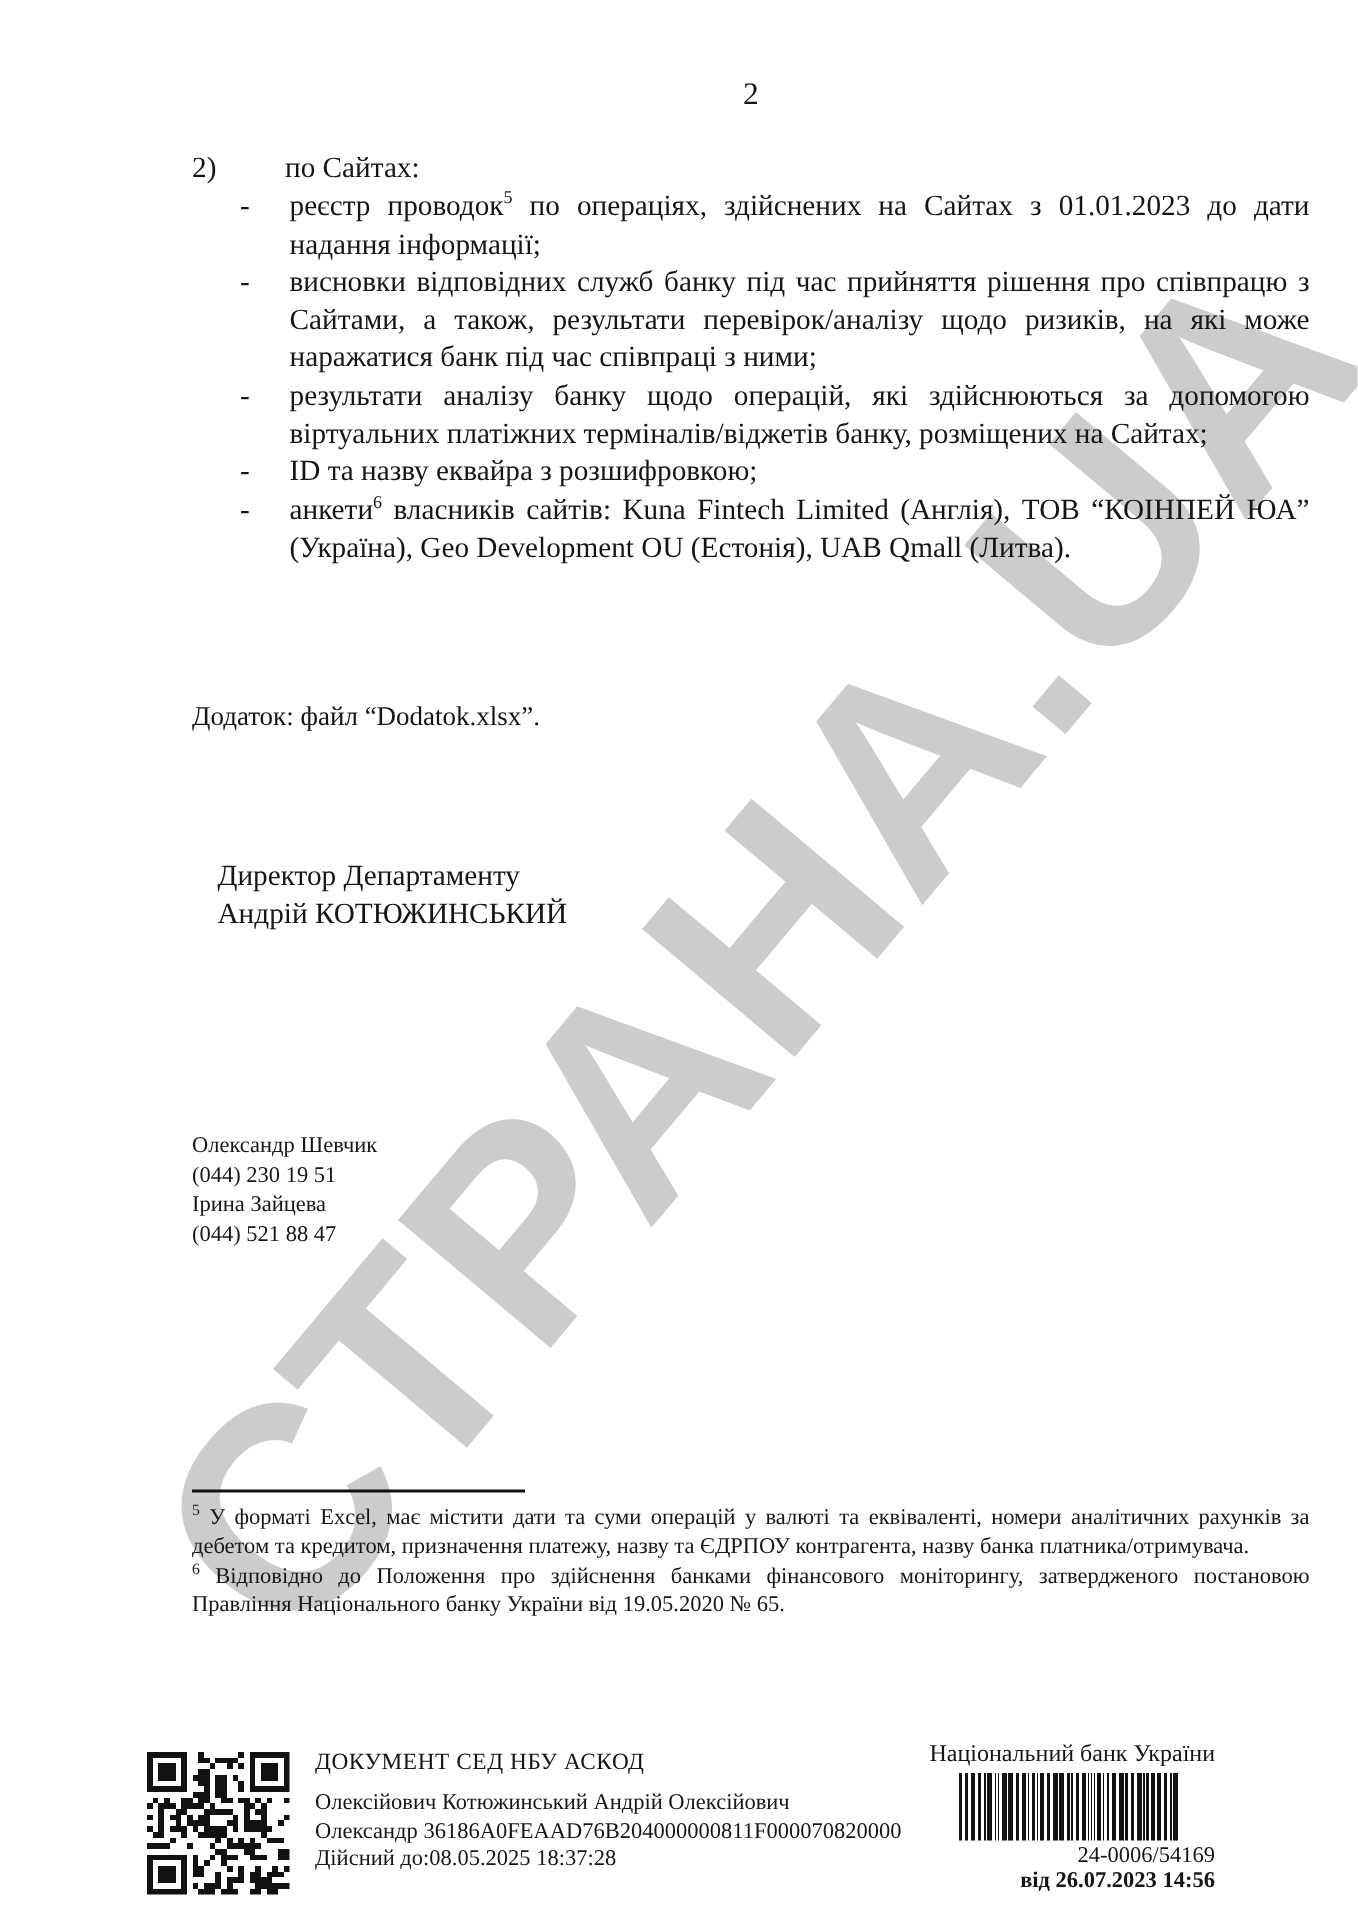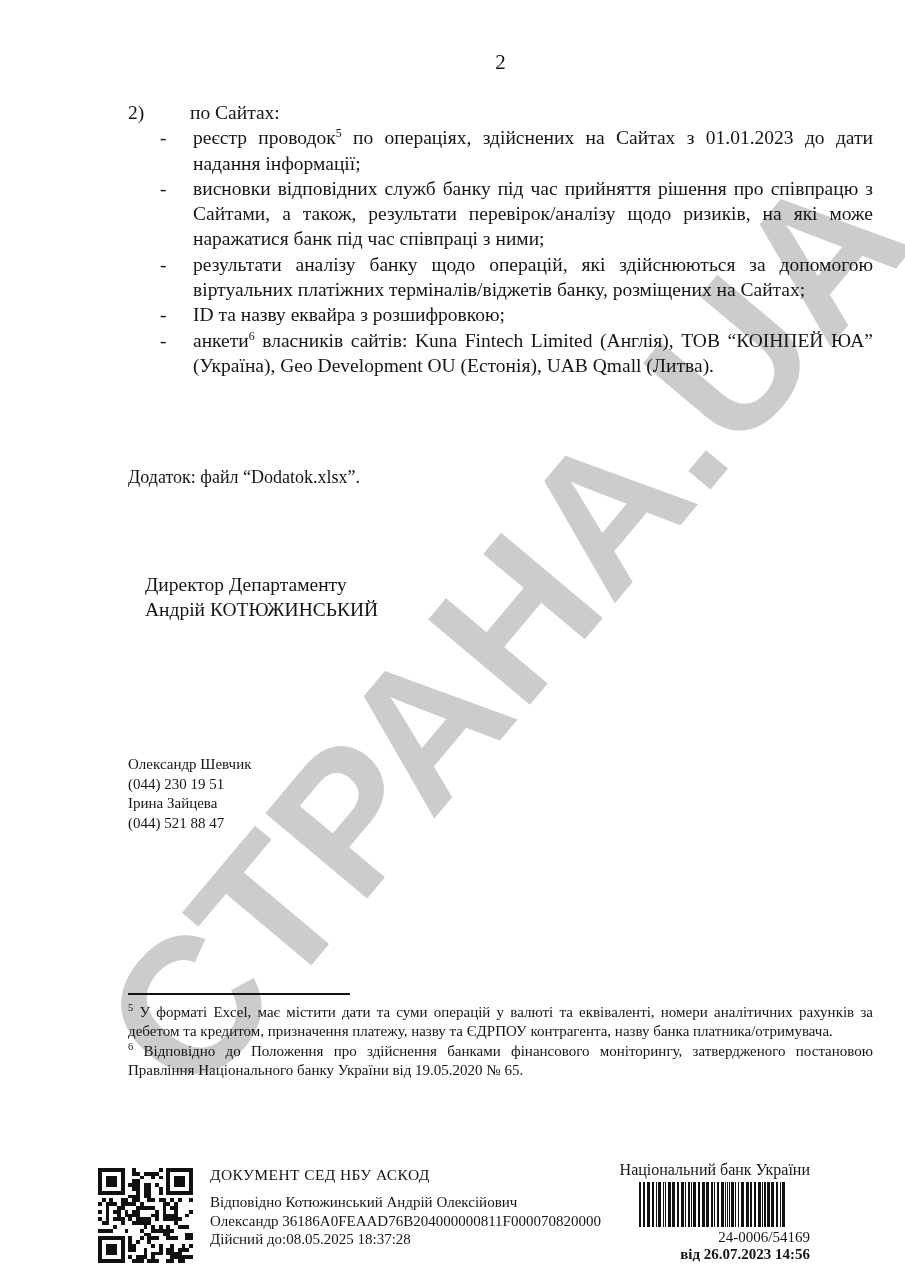--- a/index.html
+++ b/index.html
@@ -318,21 +318,21 @@
       <rect x="14" y="24" width="1" height="1" fill="#111"></rect>
       <rect x="15" y="24" width="1" height="1" fill="#111"></rect>
       <rect x="18" y="24" width="1" height="1" fill="#111"></rect>
       <rect x="19" y="24" width="1" height="1" fill="#111"></rect>
       <rect x="21" y="24" width="1" height="1" fill="#111"></rect>
       <rect x="22" y="24" width="1" height="1" fill="#111"></rect>
     </svg>
   <div class="esign-text">
     <div class="esign-title">ДОКУМЕНТ СЕД НБУ АСКОД</div>
     <div class="esign-line">
-      <span>Відповідно</span>
+      <span>Олексійович</span>
       <span class="u">Котюжинський Андрій Олексійович</span>
     </div>
     <div class="esign-line">
       <span>Олександр</span>
       <span class="u">36186A0FEAAD76B204000000811F000070820000</span>
     </div>
     <div class="esign-line">
       <span>Дійсний до:</span><span>08.05.2025 18:37:28</span>
     </div>
   </div>

